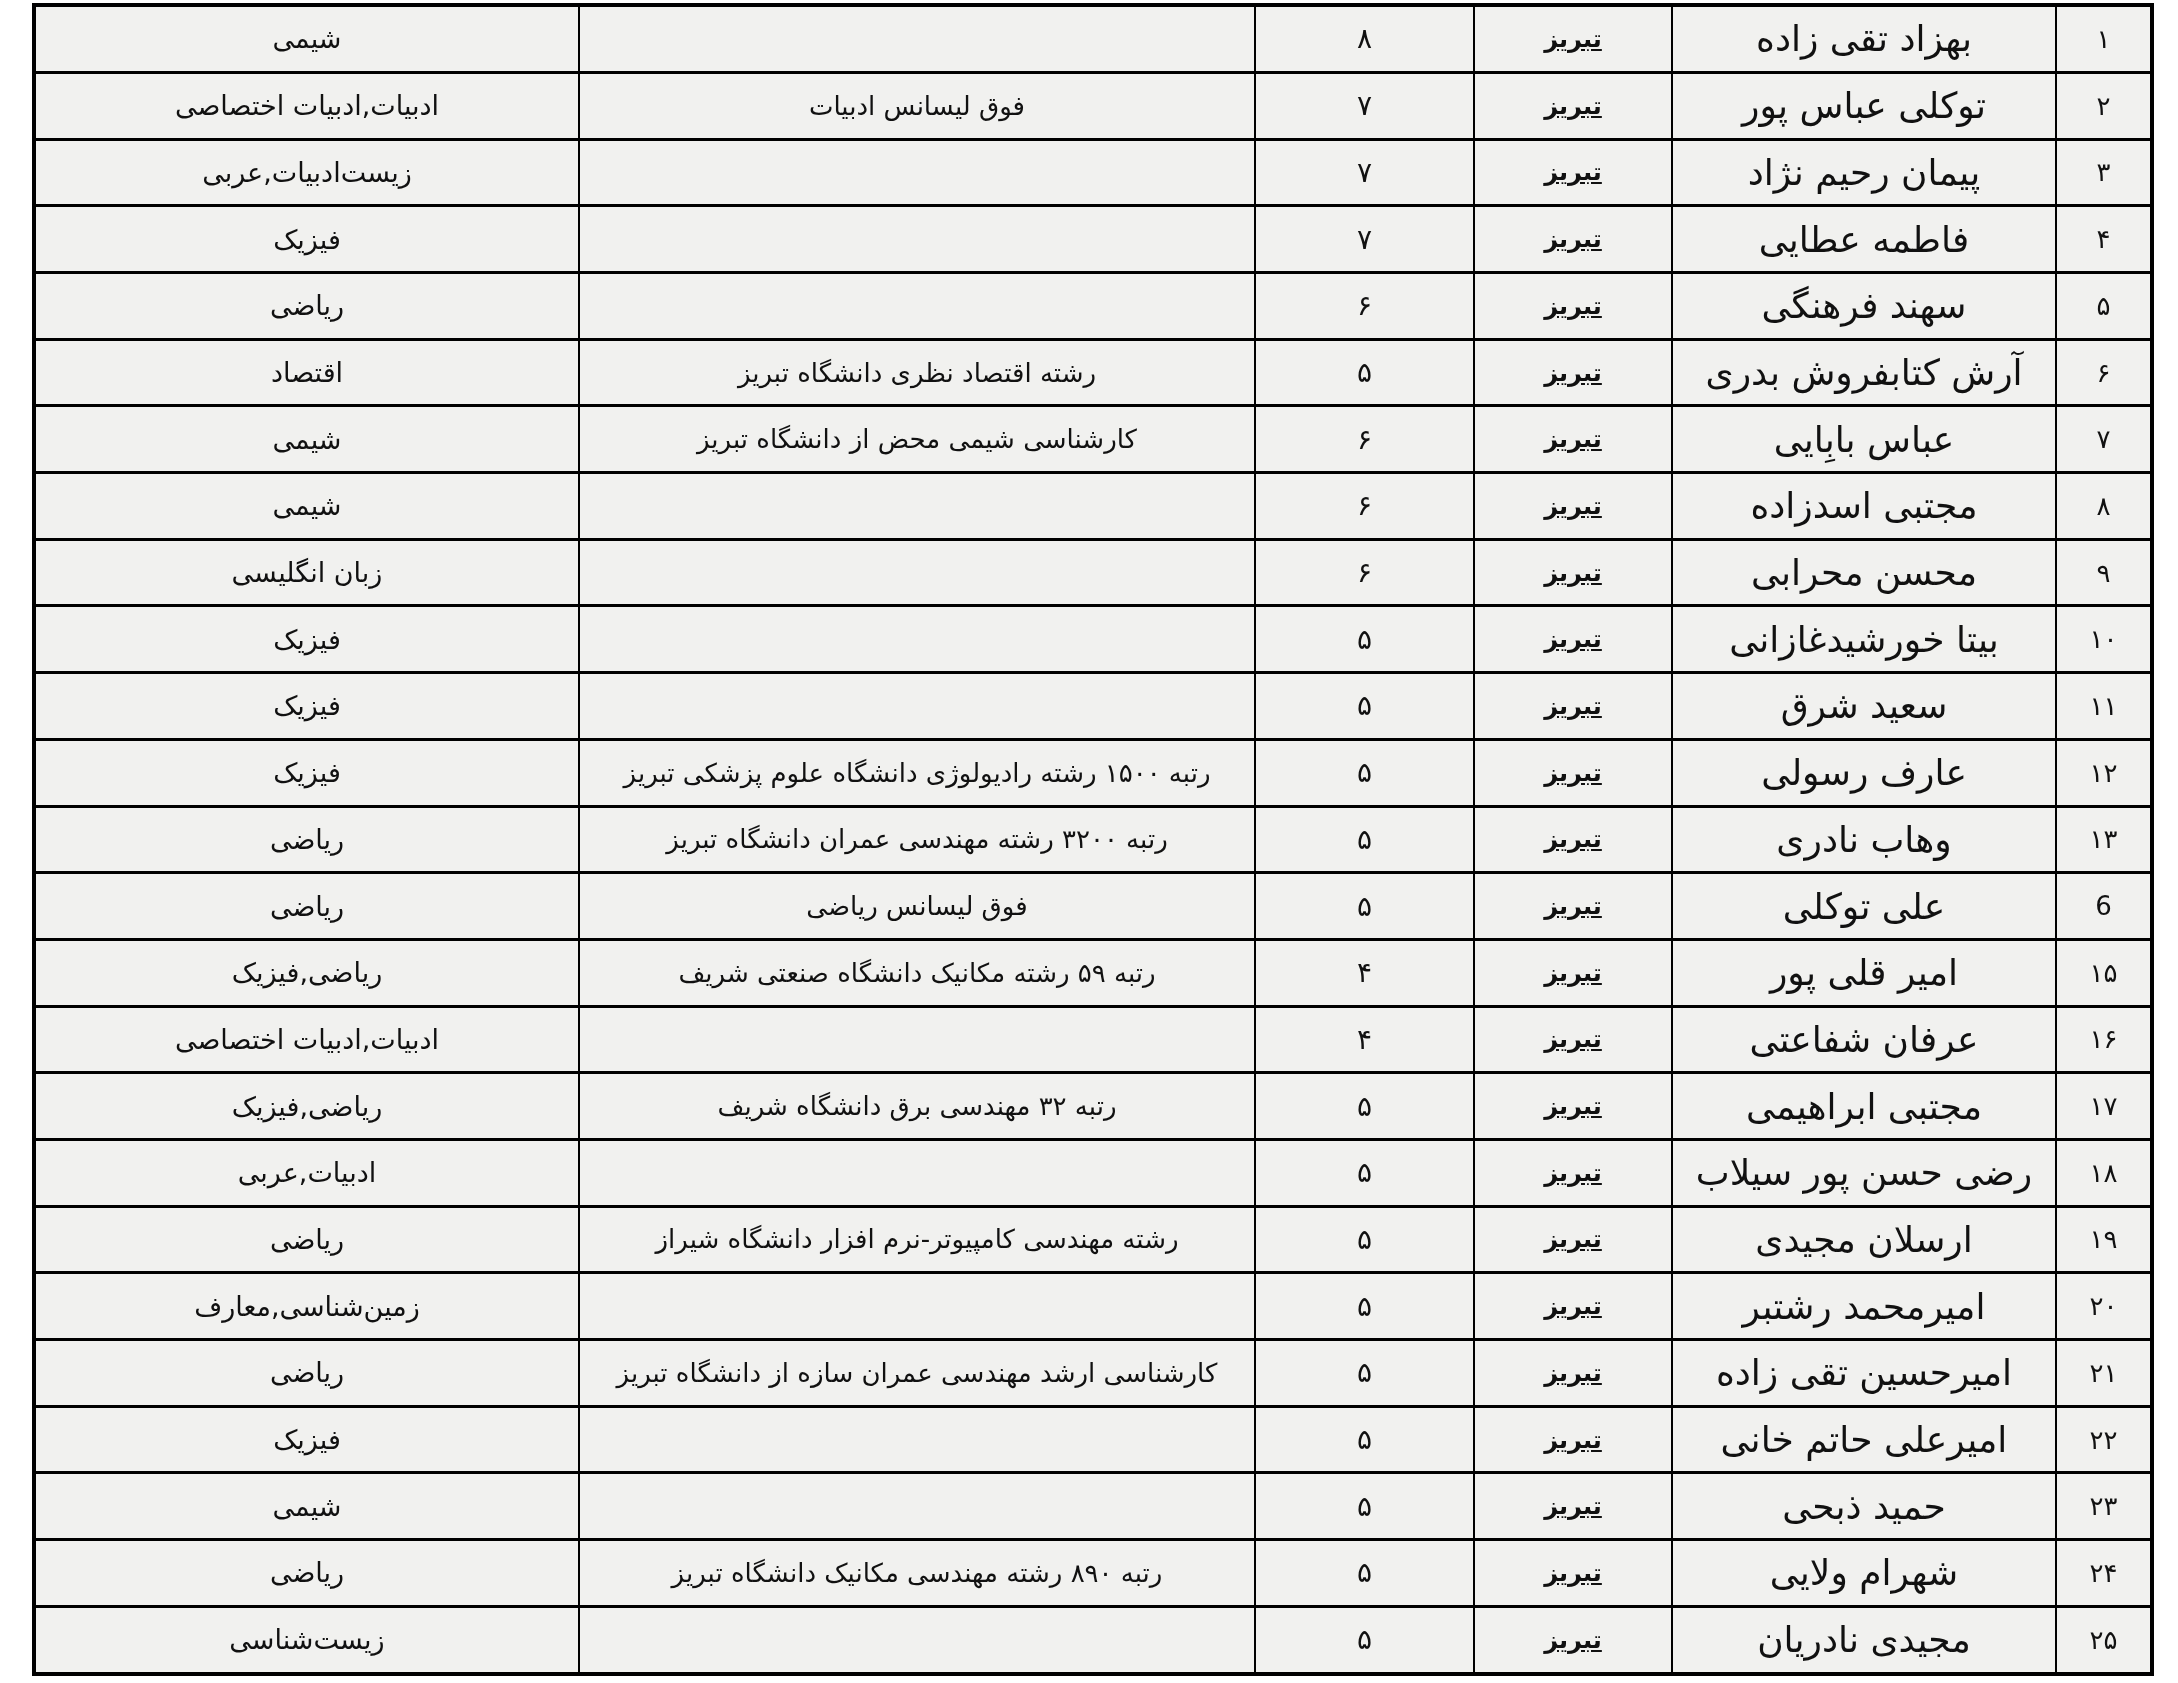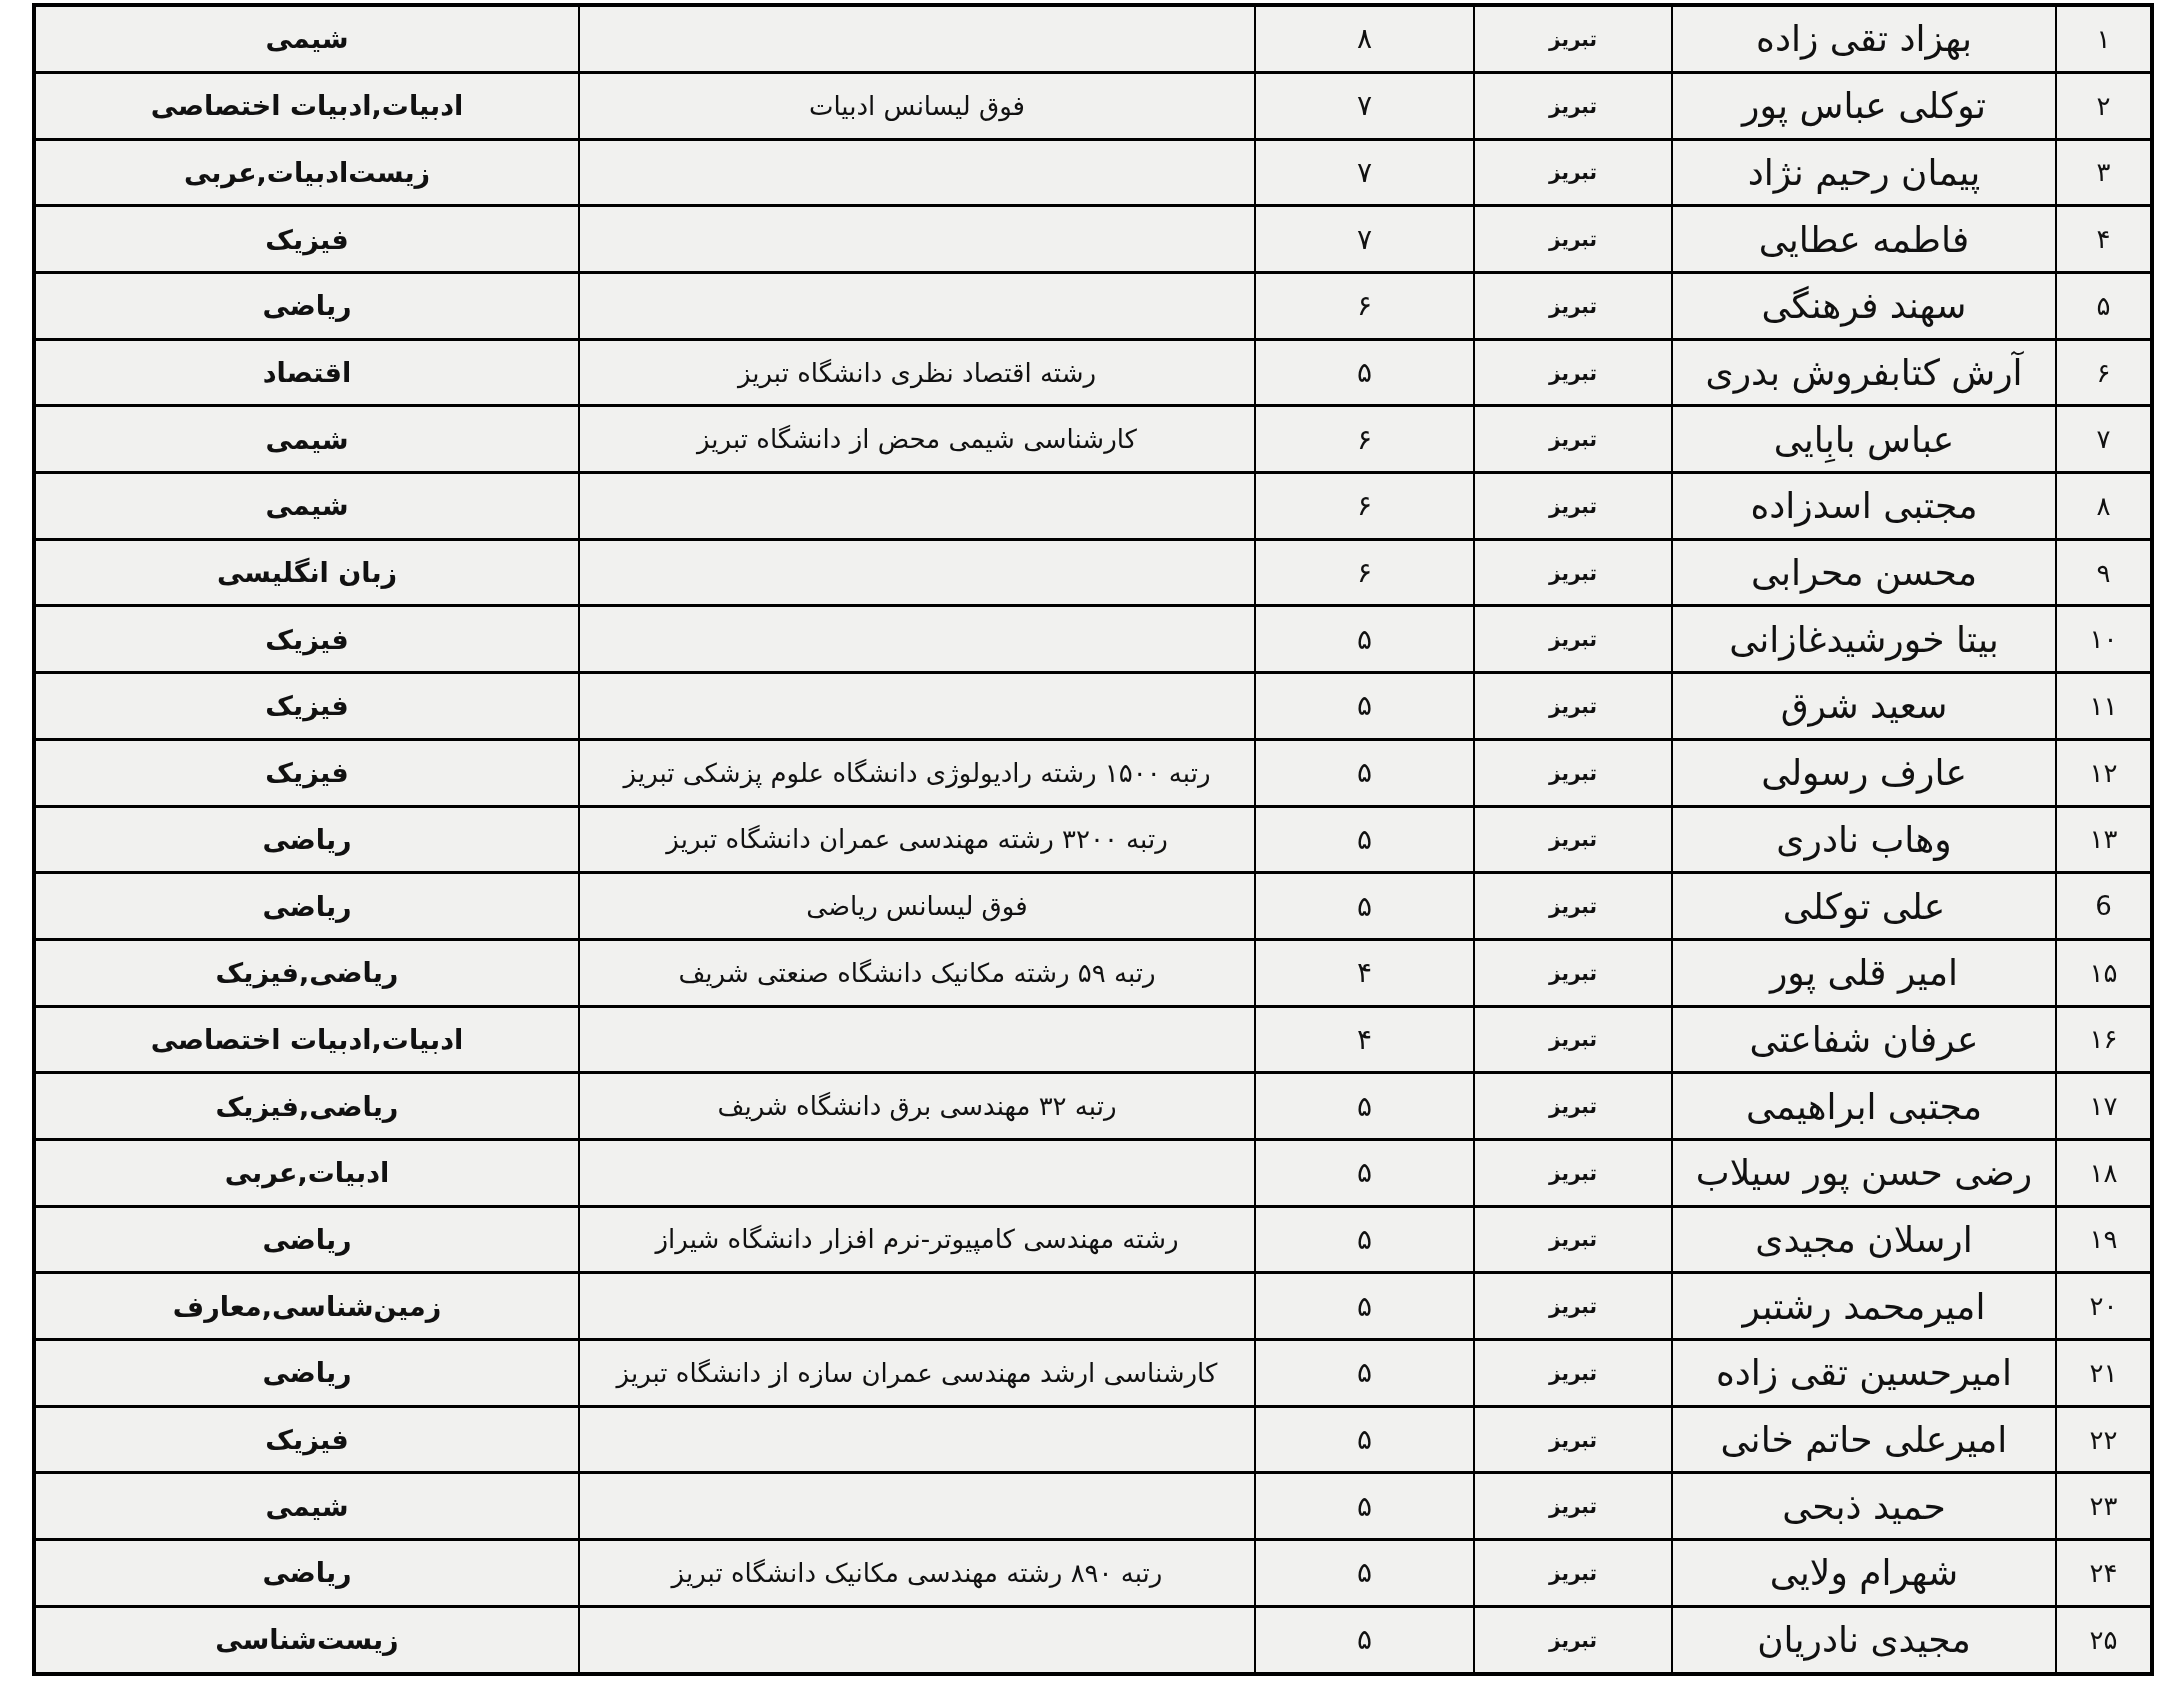--- a/index.html
+++ b/index.html
@@ -44,34 +44,35 @@
   }
   td.col-num {
     font-size: 26px;
     font-weight: 400;
   }
   td.col-name {
     font-size: 36px;
     font-weight: 400;
   }
   td.col-city {
-    font-size: 20px;
+    font-size: 24px;
     font-weight: 700;
+    text-decoration: underline;
   }
   td.col-score {
     font-size: 28px;
     font-weight: 400;
   }
   td.col-desc {
     font-size: 26px;
     font-weight: 400;
   }
   td.col-subject {
     font-size: 27px;
-    font-weight: 700;
+    font-weight: 400;
   }
 </style>
 </head>
 <body>
 
 <div class="page">
   <table class="results-table">
     <colgroup>
       <col style="width:96px">
       <col style="width:384px">

